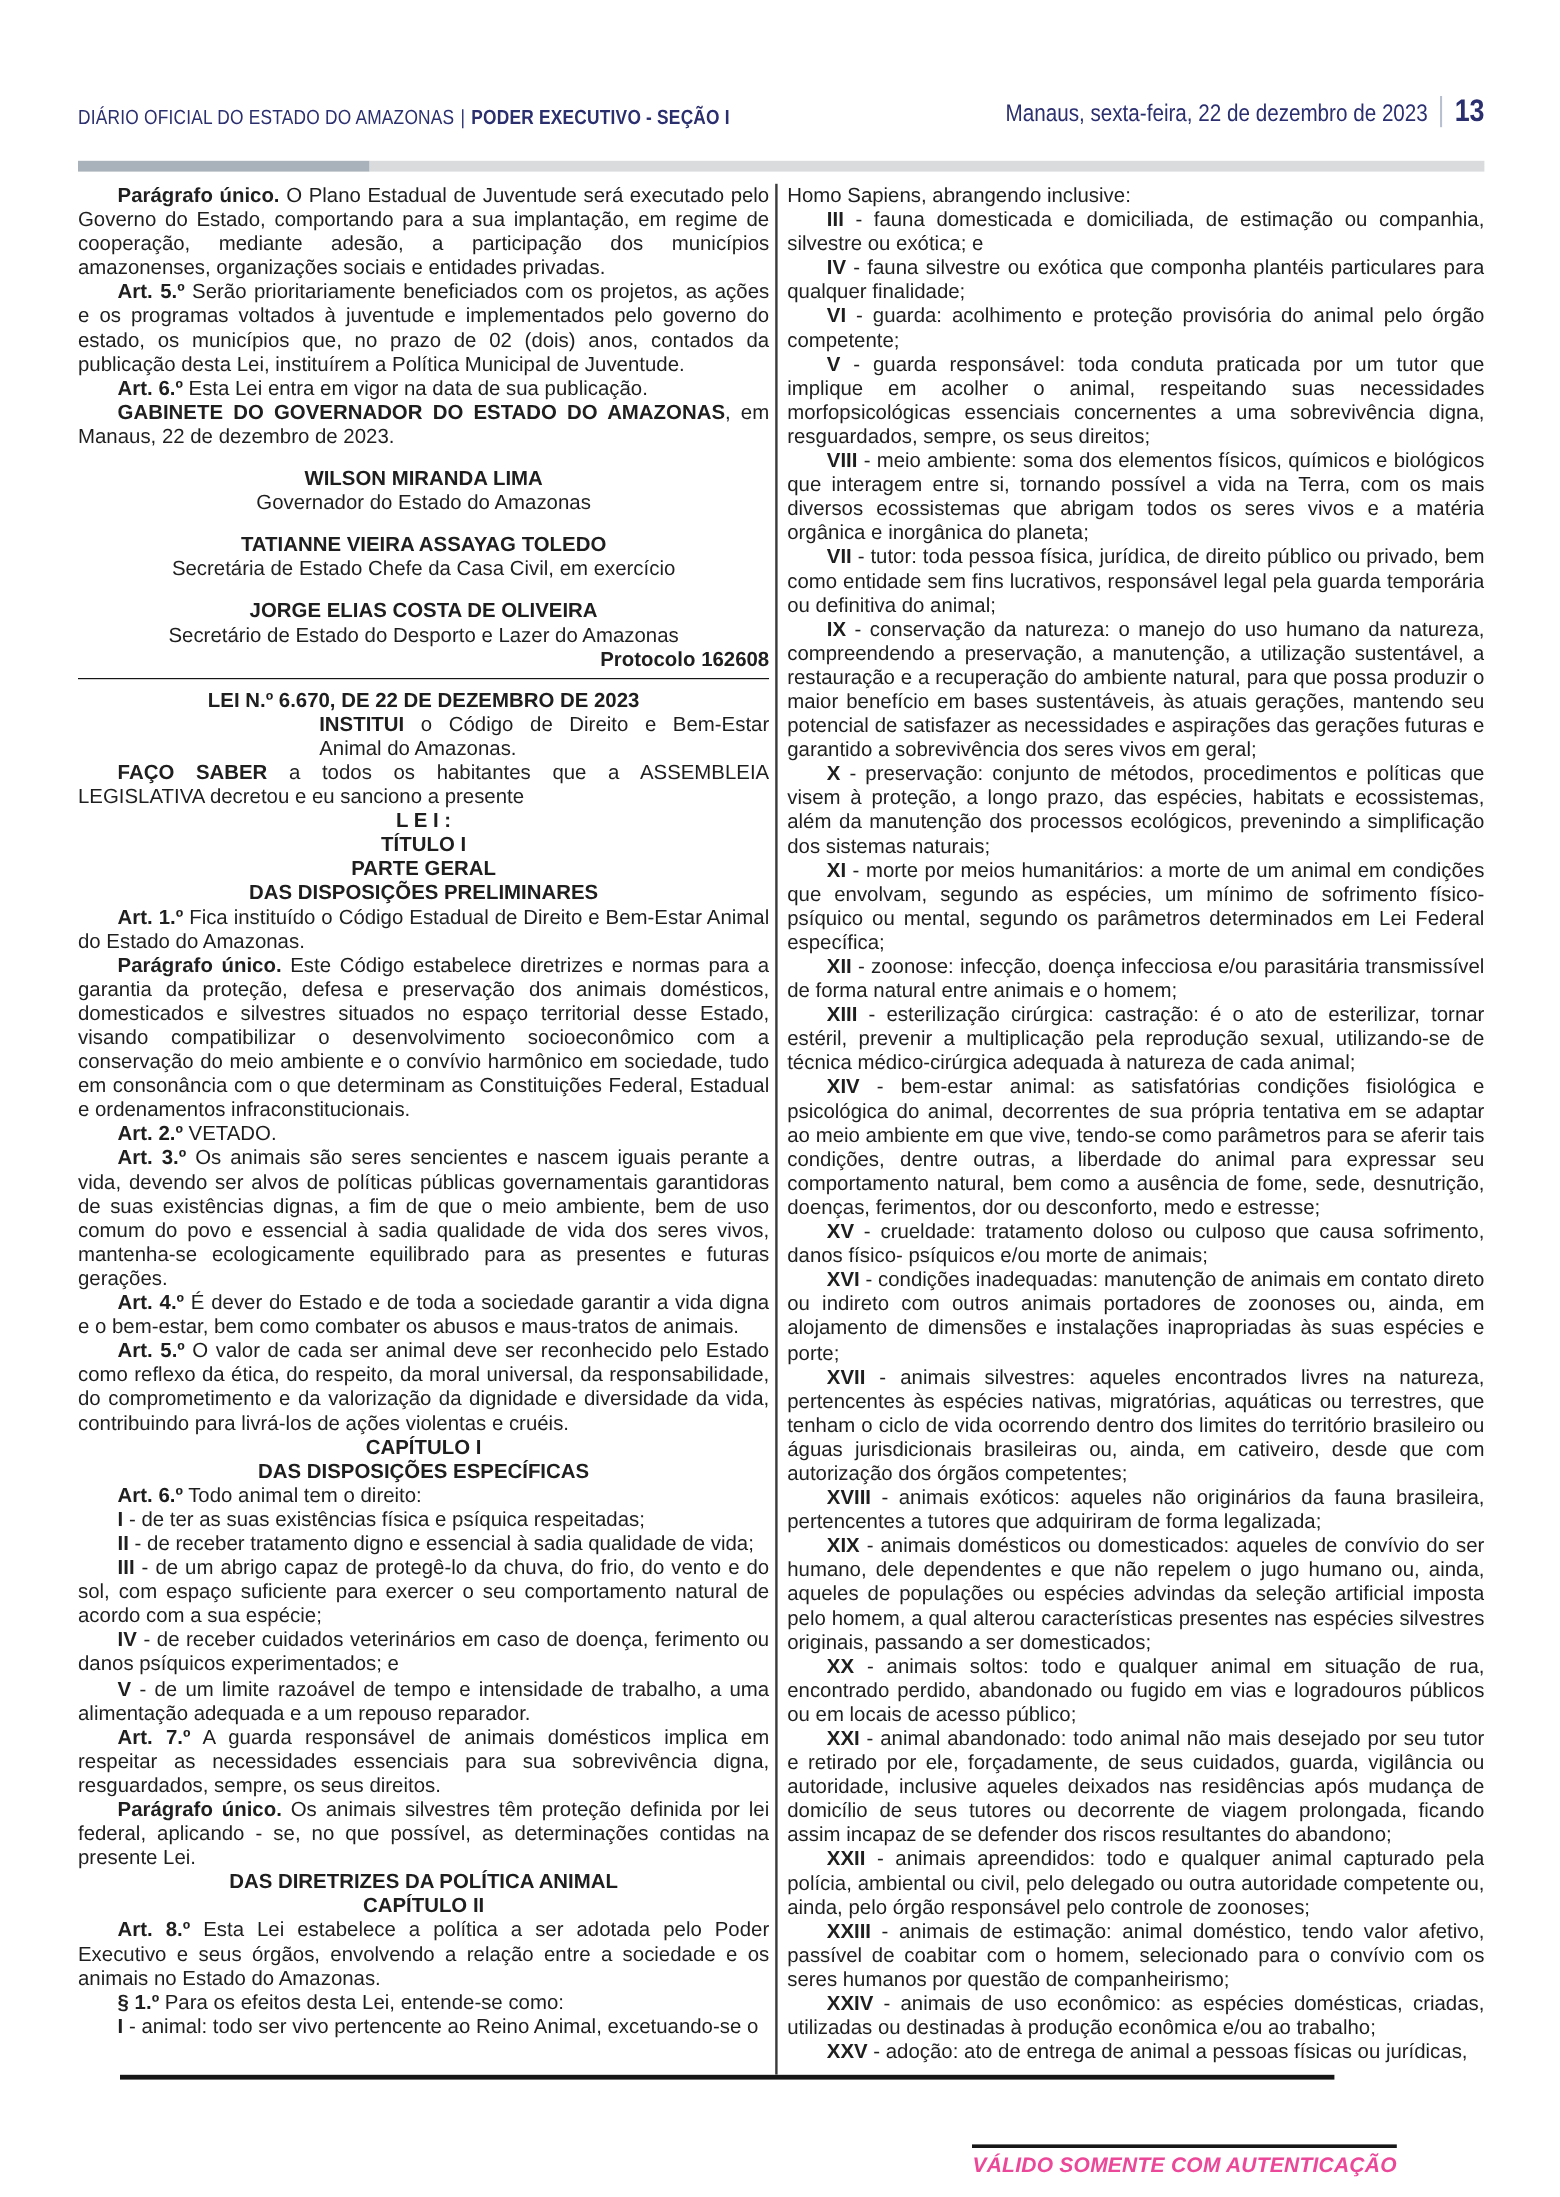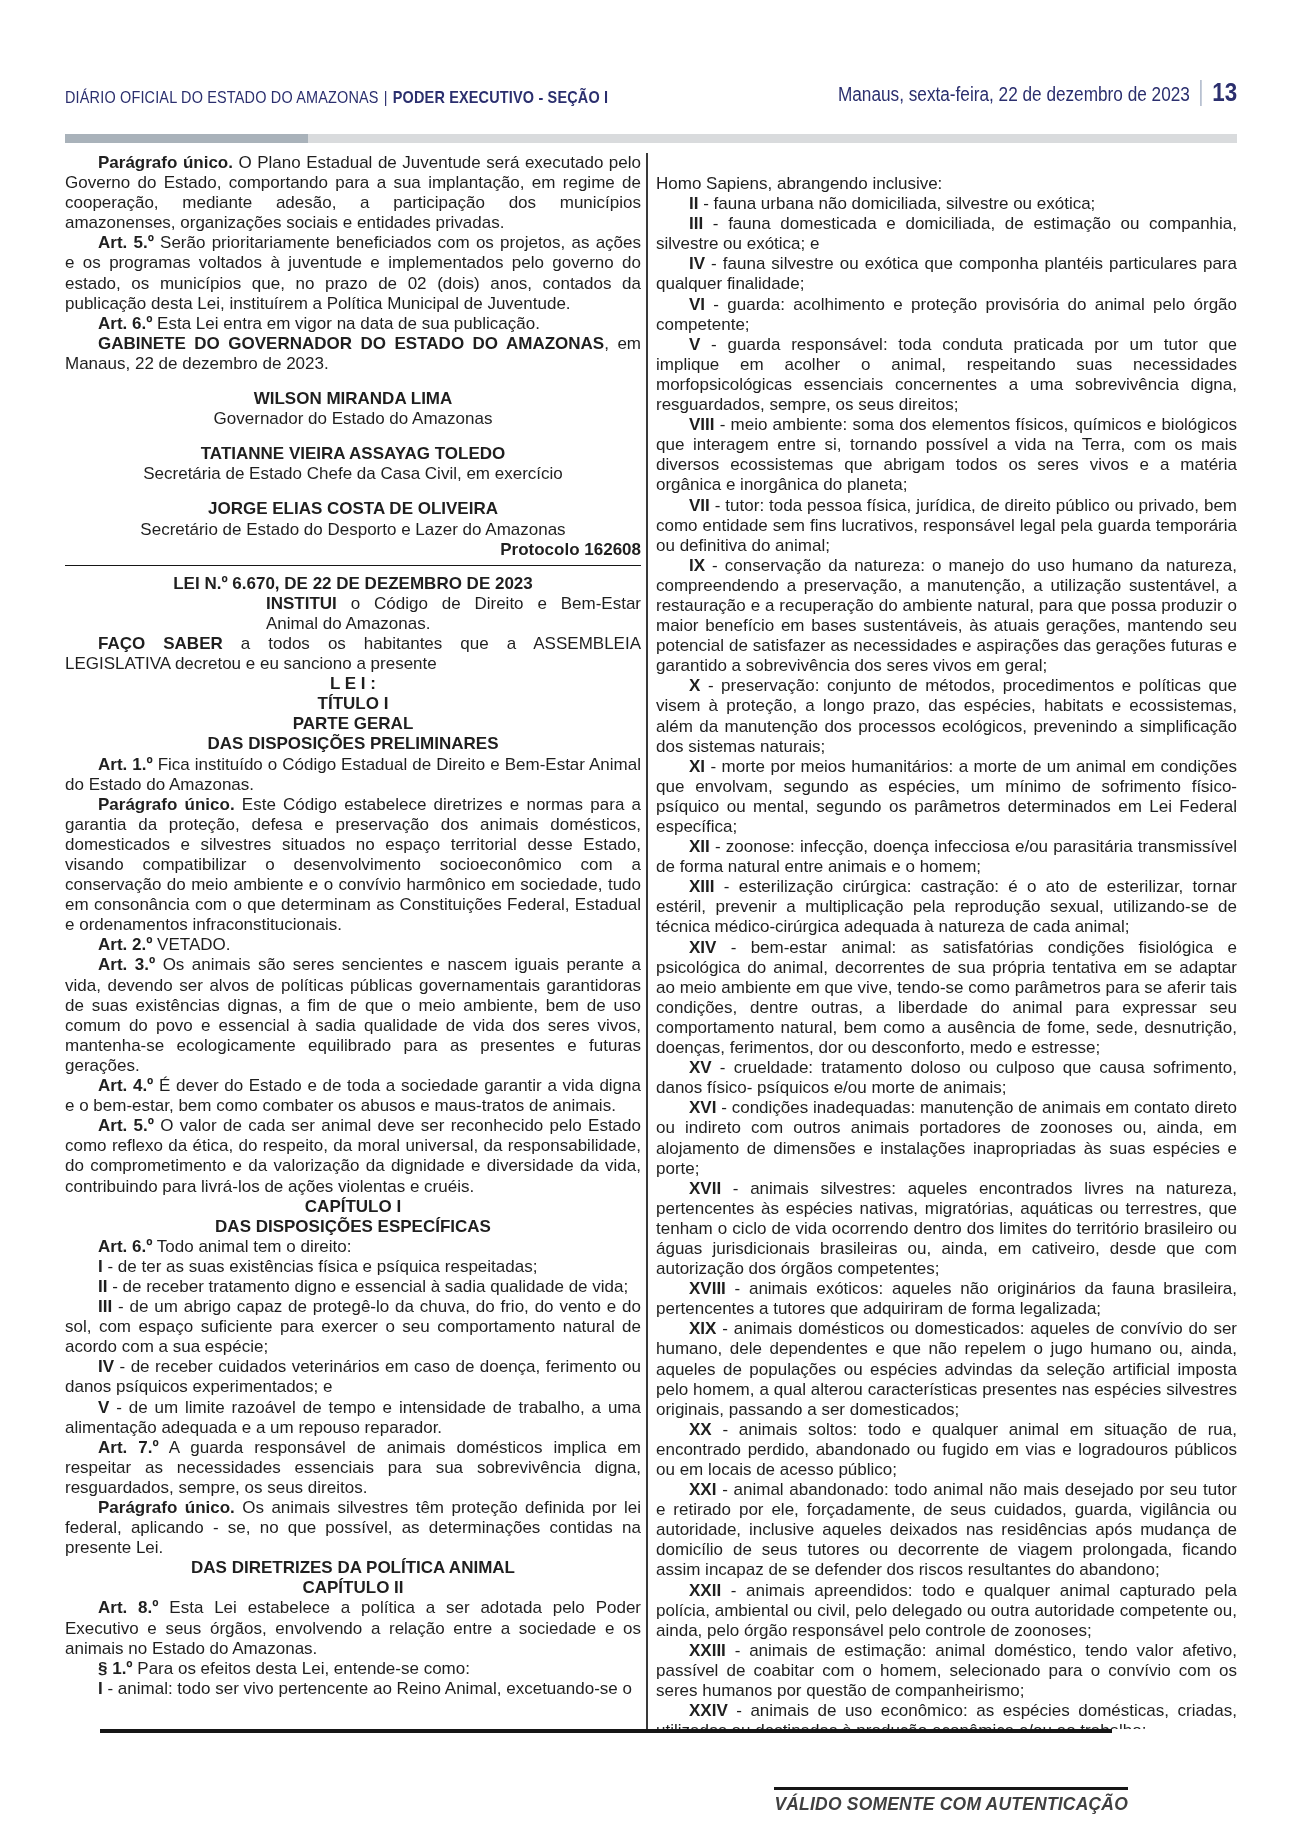--- a/index.html
+++ b/index.html
@@ -23,34 +23,34 @@
 
   
   .bar{display:flex;height:9px;margin-top:26px;}
   .bar .dark{width:243px;background:var(--bar-dark);}
   .bar .light{flex:1;background:var(--bar-light);}
 
   
   .cols{display:flex;margin-top:10px;height:1576px;overflow:hidden;font-size:17px;line-height:20.1px;}
   .col-left{width:576px;overflow:hidden;}
   .col-div{width:2px;background:var(--divider);margin-left:5px;}
-  .col-right{flex:1;padding-left:8px;overflow:hidden;margin-top:21px;}
+  .col-right{flex:1;padding-left:8px;overflow:hidden;}
   .cols p{margin:0;}
   p.p{text-align:justify;text-indent:33px;}
   p.cont{text-align:justify;text-indent:0;}
   p.center{text-align:center;text-indent:0;}
   p.right{text-align:right;text-indent:0;}
   p.ementa{margin-left:201px;text-align:justify;text-indent:0;}
   .bold,.lead{font-weight:700;}
   .rule{border-top:1.5px solid var(--rule-dark);margin:5px 0 8px;}
 
   
   .bottom-rule{height:4px;background:var(--rule-dark);width:1012px;margin-left:35px;}
-  .footer-note{width:max-content;margin:54px 109px 0 auto;border-top:3px solid var(--rule-dark);padding-top:4px;
-    font-size:17.5px;font-weight:700;font-style:italic;letter-spacing:.2px;color:#404040;}
+  .footer-note{width:max-content;margin:54px 73px 0 auto;border-top:3px solid var(--rule-dark);padding-top:4px;
+    font-size:17.5px;font-weight:700;font-style:italic;letter-spacing:.2px;color:#ec4899;}
 </style>
 </head>
 <body>
 
 <div class="page">
 
   <div class="header">
     <span class="masthead"><span>DIÁRIO OFICIAL DO ESTADO DO AMAZONAS</span><span class="sep">|</span><span class="bold">PODER EXECUTIVO - SEÇÃO I</span></span>
     <span class="header-right">
       <span class="header-date">Manaus, sexta-feira, 22 de dezembro de 2023</span>
@@ -106,21 +106,20 @@
         <p class="p"><span class="lead">Parágrafo único.</span> Os animais silvestres têm proteção definida por lei federal, aplicando - se, no que possível, as determinações contidas na presente Lei.</p>
         <p class="center bold">DAS DIRETRIZES DA POLÍTICA ANIMAL</p>
         <p class="center bold">CAPÍTULO II</p>
         <p class="p"><span class="lead">Art. 8.º</span> Esta Lei estabelece a política a ser adotada pelo Poder Executivo e seus órgãos, envolvendo a relação entre a sociedade e os animais no Estado do Amazonas.</p>
         <p class="p"><span class="lead">§ 1.º</span> Para os efeitos desta Lei, entende-se como:</p>
         <p class="p"><span class="lead">I</span> - animal: todo ser vivo pertencente ao Reino Animal, excetuando-se o</p>
       </div>
     <div class="col-div"></div>
     <div class="col-right">
         <p class="cont">Homo Sapiens, abrangendo inclusive:</p>
-        <p class="p"><span class="lead">II</span> - fauna urbana não domiciliada, silvestre ou exótica;</p>
         <p class="p"><span class="lead">III</span> - fauna domesticada e domiciliada, de estimação ou companhia, silvestre ou exótica; e</p>
         <p class="p"><span class="lead">IV</span> - fauna silvestre ou exótica que componha plantéis particulares para qualquer finalidade;</p>
         <p class="p"><span class="lead">VI</span> - guarda: acolhimento e proteção provisória do animal pelo órgão competente;</p>
         <p class="p"><span class="lead">V</span> - guarda responsável: toda conduta praticada por um tutor que implique em acolher o animal, respeitando suas necessidades morfopsicológicas essenciais concernentes a uma sobrevivência digna, resguardados, sempre, os seus direitos;</p>
         <p class="p"><span class="lead">VIII</span> - meio ambiente: soma dos elementos físicos, químicos e biológicos que interagem entre si, tornando possível a vida na Terra, com os mais diversos ecossistemas que abrigam todos os seres vivos e a matéria orgânica e inorgânica do planeta;</p>
         <p class="p"><span class="lead">VII</span> - tutor: toda pessoa física, jurídica, de direito público ou privado, bem como entidade sem fins lucrativos, responsável legal pela guarda temporária ou definitiva do animal;</p>
         <p class="p"><span class="lead">IX</span> - conservação da natureza: o manejo do uso humano da natureza, compreendendo a preservação, a manutenção, a utilização sustentável, a restauração e a recuperação do ambiente natural, para que possa produzir o maior benefício em bases sustentáveis, às atuais gerações, mantendo seu potencial de satisfazer as necessidades e aspirações das gerações futuras e garantido a sobrevivência dos seres vivos em geral;</p>
         <p class="p"><span class="lead">X</span> - preservação: conjunto de métodos, procedimentos e políticas que visem à proteção, a longo prazo, das espécies, habitats e ecossistemas, além da manutenção dos processos ecológicos, prevenindo a simplificação dos sistemas naturais;</p>
         <p class="p"><span class="lead">XI</span> - morte por meios humanitários: a morte de um animal em condições que envolvam, segundo as espécies, um mínimo de sofrimento físico-psíquico ou mental, segundo os parâmetros determinados em Lei Federal específica;</p>
         <p class="p"><span class="lead">XII</span> - zoonose: infecção, doença infecciosa e/ou parasitária transmissível de forma natural entre animais e o homem;</p>

